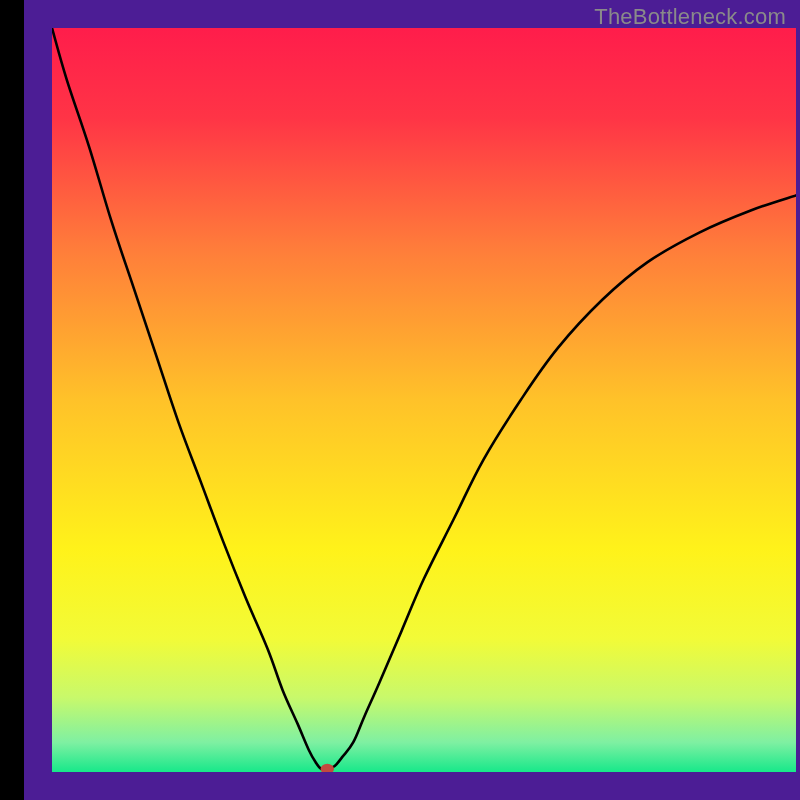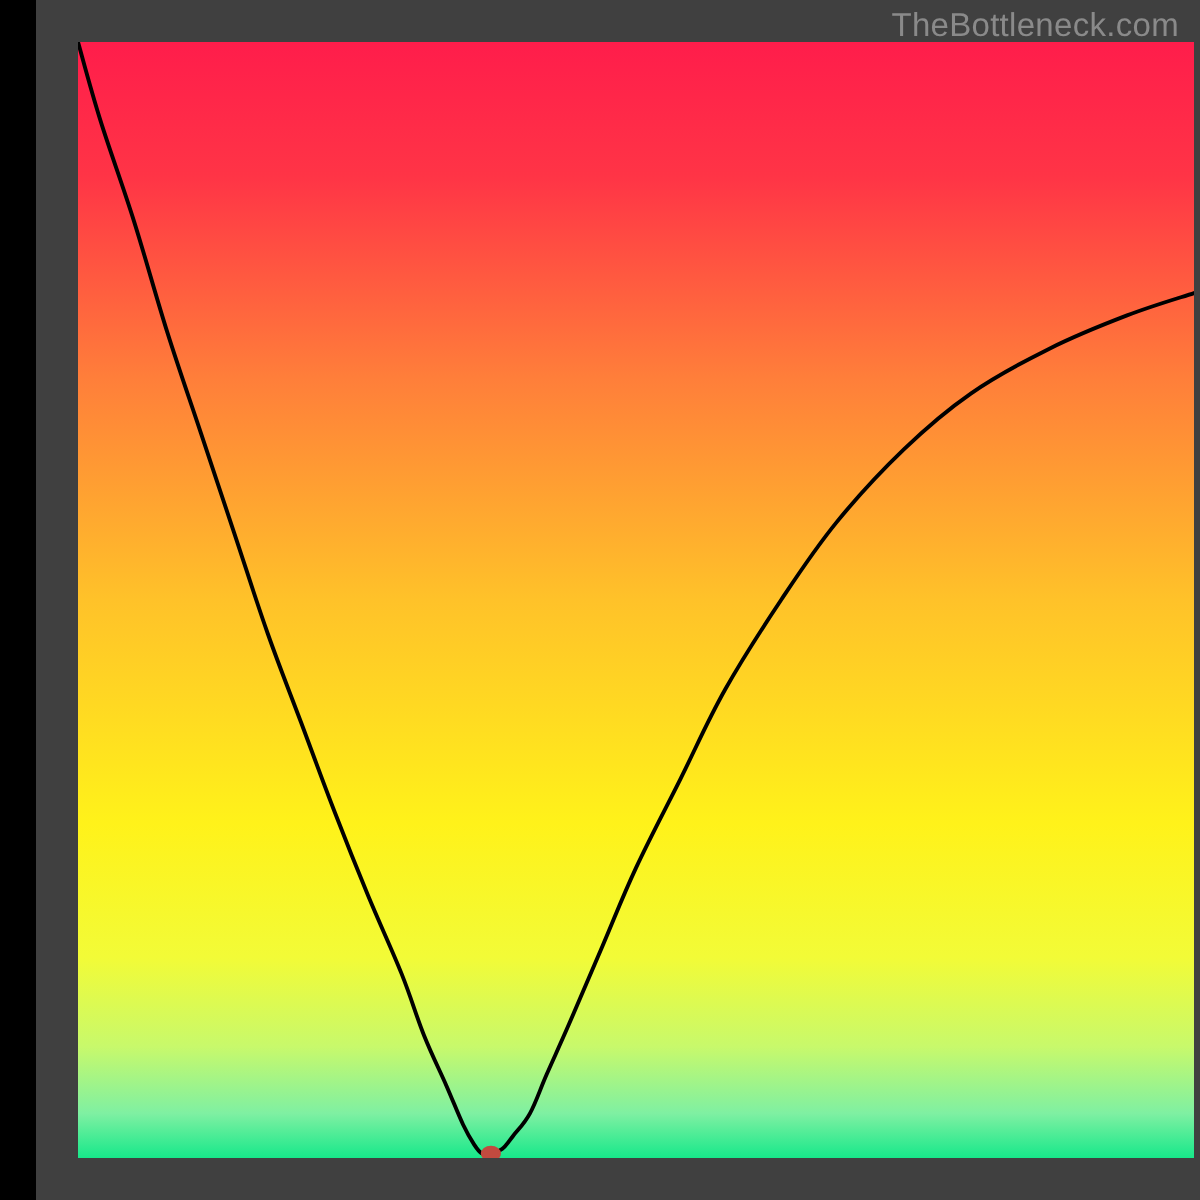--- a/index.html
+++ b/index.html
@@ -7,21 +7,21 @@
     padding: 0;
     width: 800px;
     height: 800px;
     overflow: hidden;
     background: #000;
     font-family: Arial, Helvetica, sans-serif;
   }
   .frame {
     position: absolute;
     inset: 0;
-    background: #404040;
+    background: #4c1d95;
     margin-left: 24px;
   }
   .plot {
     position: absolute;
     left: 28px;
     top: 28px;
     width: 744px;
     height: 744px;
     overflow: hidden;
   }

